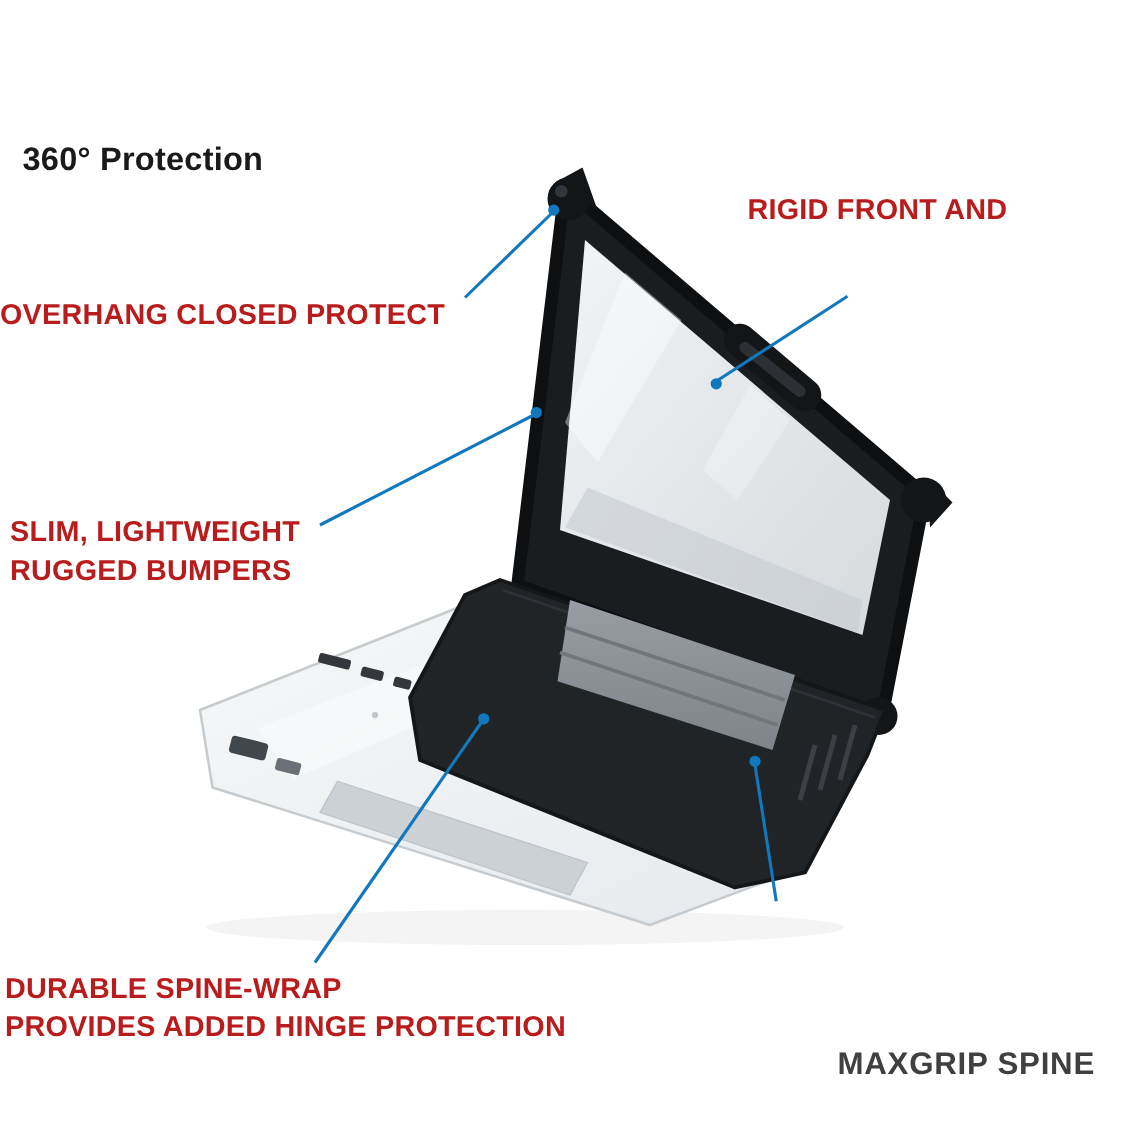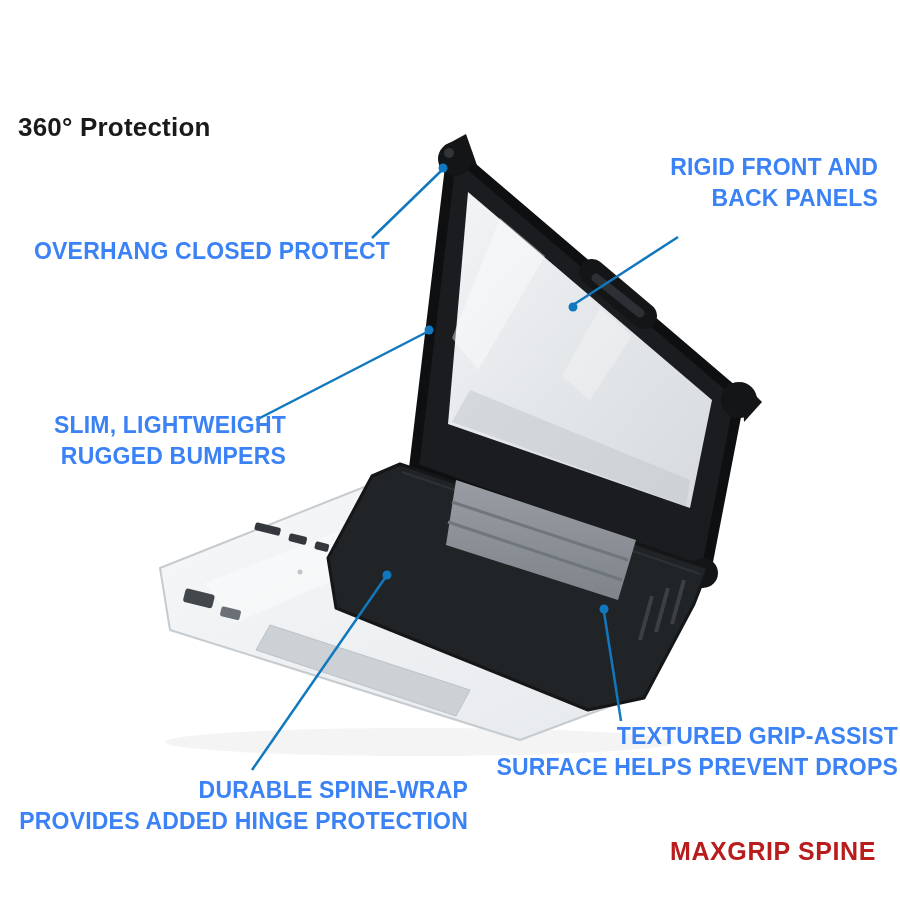--- a/index.html
+++ b/index.html
@@ -6,32 +6,32 @@
   html,body { width:900px; height:900px; background:#ffffff; }
   body { font-family:"Liberation Sans", sans-serif; }
   .canvas { position:relative; width:900px; height:900px; background:#ffffff; overflow:hidden;margin-top:40px; }
   svg.art { position:absolute; inset:0; }
   .title {
     position:absolute; left:18px; top:72px;
     font-size:26px; font-weight:700; color:#1a1a1a; letter-spacing:.2px;
     white-space:nowrap;
   }
   .callout {
-    position:absolute; color:#3b82f6; font-weight:700; font-size:23px;
-    line-height:1.34; text-align:right; letter-spacing:.2px;
+    position:absolute; color:#b91c1c; font-weight:700; font-size:23px;
+    line-height:1.34; text-align:left; letter-spacing:.2px;
   }
   .callout .cl { display:block; white-space:nowrap; }
   .c-rigid   { left:598px; top:112px; width:280px; }
   .c-overhang{ left:0px;   top:196px; width:390px; }
   .c-slim    { left:8px;   top:370px; width:278px; }
   .c-spine   { left:4px;   top:735px; width:464px; }
   .c-grip    { left:496px; top:681px; width:402px; }
   .product-name {
     position:absolute; right:24px; top:797px;
-    font-size:25px; font-weight:700; color:#b91c1c; letter-spacing:.6px;
+    font-size:25px; font-weight:700; color:#404040; letter-spacing:.6px;
     white-space:nowrap;
   }
 </style>
 </head>
 <body>
 
 <div class="canvas">
 
   <svg class="art" width="900" height="900" viewBox="0 0 900 900">
     <defs>
@@ -110,37 +110,32 @@
       <circle cx="429" cy="290" r="4.5"></circle>
       <circle cx="387" cy="535" r="4.5"></circle>
       <circle cx="604" cy="569" r="4.5"></circle>
     </g>
   </svg>
 
   <h1 class="title">360° Protection</h1>
 
   <div class="callout c-rigid">
     <span class="cl">RIGID FRONT AND</span>
-    <span class="cl">BACK PANELS</span>
   </div>
 
   <div class="callout c-overhang">
     <span class="cl">OVERHANG CLOSED PROTECT</span>
   </div>
 
   <div class="callout c-slim">
     <span class="cl">SLIM, LIGHTWEIGHT</span>
     <span class="cl">RUGGED BUMPERS</span>
   </div>
 
   <div class="callout c-spine">
     <span class="cl">DURABLE SPINE-WRAP</span>
     <span class="cl">PROVIDES ADDED HINGE PROTECTION</span>
   </div>
 
-  <div class="callout c-grip">
-    <span class="cl">TEXTURED GRIP-ASSIST</span>
-    <span class="cl">SURFACE HELPS PREVENT DROPS</span>
-  </div>
 
   <div class="product-name">MAXGRIP SPINE</div>
 
 </div>
 
 </body></html>

